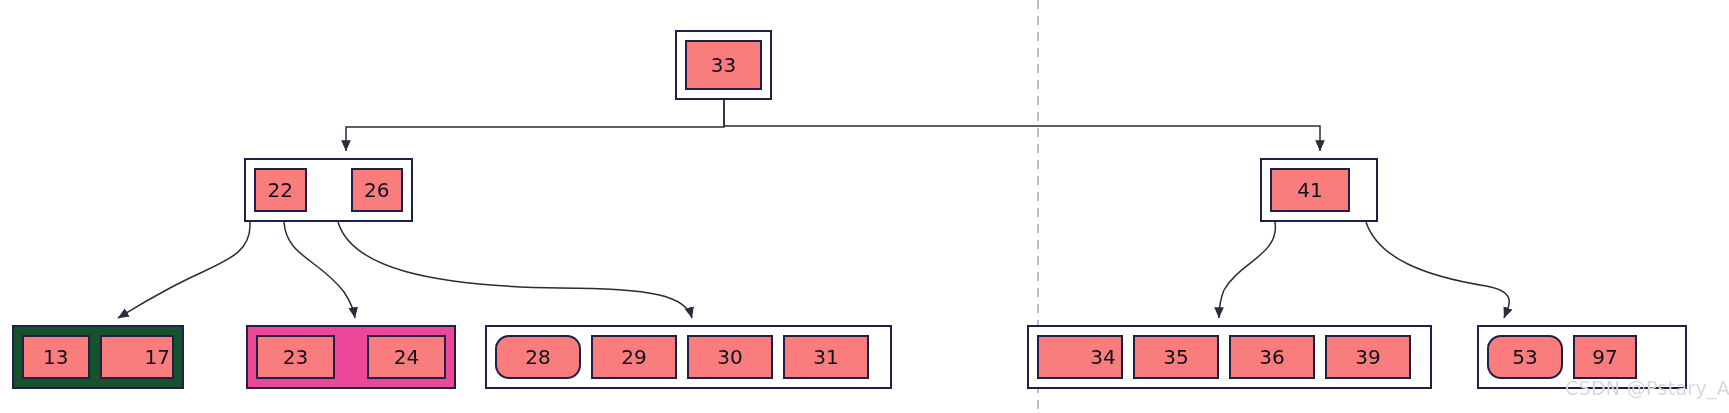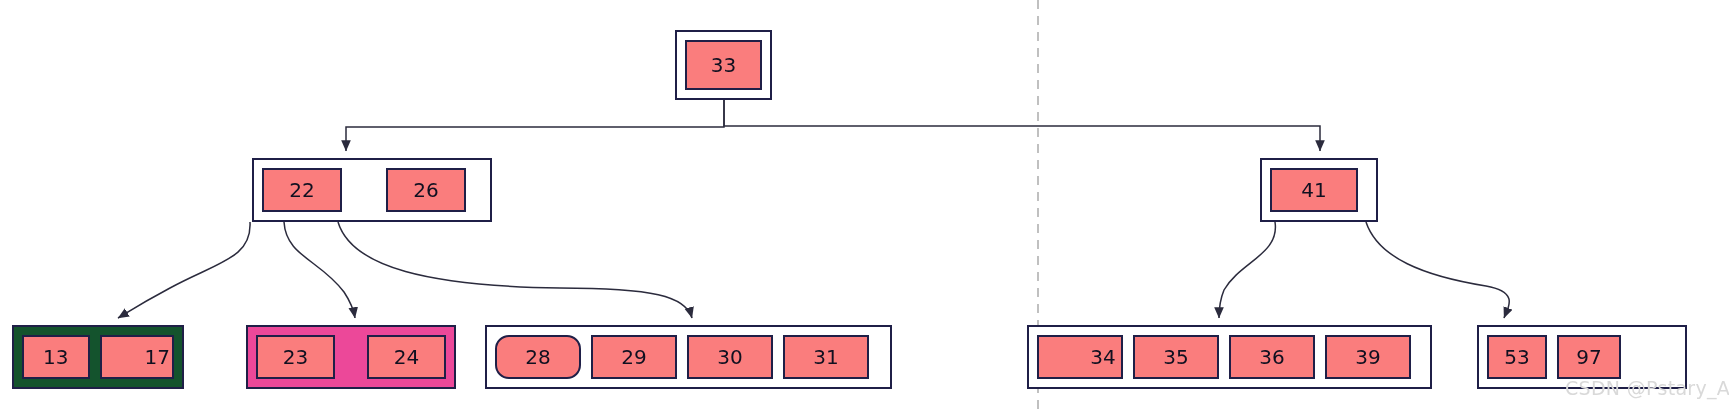--- a/index.html
+++ b/index.html
@@ -78,26 +78,26 @@
         <path d="M 338 222 C 352 268 430 286 560 288 C 652 288 686 296 692 318" fill="none" stroke="#2b2b3d" stroke-width="1.5" marker-end="url(#arrowhead)"></path>
         <path d="M 1275 222 C 1280 254 1240 262 1224 290 C 1219 302 1219 312 1219 318" fill="none" stroke="#2b2b3d" stroke-width="1.5" marker-end="url(#arrowhead)"></path>
         <path d="M 1366 222 C 1378 258 1424 276 1486 286 C 1520 292 1508 308 1504 318" fill="none" stroke="#2b2b3d" stroke-width="1.5" marker-end="url(#arrowhead)"></path>
       </g>
   </svg>
 
   <div id="node-layer">
       <div class="node" style="left: 675px; top: 30px; width: 97px; height: 70px; background: rgb(255, 255, 255); border-color: rgb(31, 31, 71);">
         <div class="cell" style="width: 78px; background: rgb(250, 125, 125); border-color: rgb(31, 31, 71);">33</div>
       </div>
-      <div class="node" style="left: 252px; top: 158px; width: 240px; height: 64px; background: rgb(255, 255, 255); border-color: rgb(31, 31, 71); gap: 44px;">
+      <div class="node" style="left: 244px; top: 158px; width: 169px; height: 64px; background: rgb(255, 255, 255); border-color: rgb(31, 31, 71); gap: 44px;">
         <div class="cell" style="width: 80px; background: rgb(250, 125, 125); border-color: rgb(31, 31, 71);">22</div>
         <div class="cell" style="width: 80px; background: rgb(250, 125, 125); border-color: rgb(31, 31, 71);">26</div>
       </div>
       <div class="node" style="left: 1260px; top: 158px; width: 118px; height: 64px; background: rgb(255, 255, 255); border-color: rgb(31, 31, 71);">
-        <div class="cell" style="width: 88px; background: rgb(250, 125, 125); border-color: rgb(31, 31, 71);">41</div>
+        <div class="cell" style="width: 80px; background: rgb(250, 125, 125); border-color: rgb(31, 31, 71);">41</div>
       </div>
       <div class="node" style="left: 12px; top: 325px; width: 172px; height: 64px; background: #14532d; border-color: rgb(31, 31, 71);">
         <div class="cell" style="width: 80px; background: rgb(250, 125, 125); border-color: rgb(31, 31, 71);">13</div>
         <div class="cell" style="width: 80px; background: rgb(250, 125, 125); border-color: rgb(31, 31, 71); padding-left: 41px;">17</div>
       </div>
       <div class="node" style="left: 246px; top: 325px; width: 210px; height: 64px; background: #ec4899; border-color: rgb(31, 31, 71); gap: 32px;">
         <div class="cell" style="width: 80px; background: rgb(250, 125, 125); border-color: rgb(31, 31, 71);">23</div>
         <div class="cell" style="width: 80px; background: rgb(250, 125, 125); border-color: rgb(31, 31, 71);">24</div>
       </div>
       <div class="node" style="left: 485px; top: 325px; width: 407px; height: 64px; background: rgb(255, 255, 255); border-color: rgb(31, 31, 71);">
@@ -106,20 +106,20 @@
         <div class="cell" style="width: 86px; background: rgb(250, 125, 125); border-color: rgb(31, 31, 71);">30</div>
         <div class="cell" style="width: 86px; background: rgb(250, 125, 125); border-color: rgb(31, 31, 71);">31</div>
       </div>
       <div class="node" style="left: 1027px; top: 325px; width: 405px; height: 64px; background: rgb(255, 255, 255); border-color: rgb(31, 31, 71);">
         <div class="cell" style="width: 86px; background: rgb(250, 125, 125); border-color: rgb(31, 31, 71); padding-left: 46px;">34</div>
         <div class="cell" style="width: 86px; background: rgb(250, 125, 125); border-color: rgb(31, 31, 71);">35</div>
         <div class="cell" style="width: 86px; background: rgb(250, 125, 125); border-color: rgb(31, 31, 71);">36</div>
         <div class="cell" style="width: 86px; background: rgb(250, 125, 125); border-color: rgb(31, 31, 71);">39</div>
       </div>
       <div class="node" style="left: 1477px; top: 325px; width: 210px; height: 64px; background: rgb(255, 255, 255); border-color: rgb(31, 31, 71);">
-        <div class="cell" style="width: 60px; background: rgb(250, 125, 125); border-color: rgb(31, 31, 71);">53</div>
+        <div class="cell" style="width: 76px; background: rgb(250, 125, 125); border-color: rgb(31, 31, 71); border-radius: 14px;">53</div>
         <div class="cell" style="width: 64px; background: rgb(250, 125, 125); border-color: rgb(31, 31, 71);">97</div>
       </div>
     </div>
 
   <div class="watermark" style="left: 1565px; top: 377px; color: rgb(217, 217, 217);">CSDN @Pstary_ABC</div>
 
 </div>
 
 </body></html>

